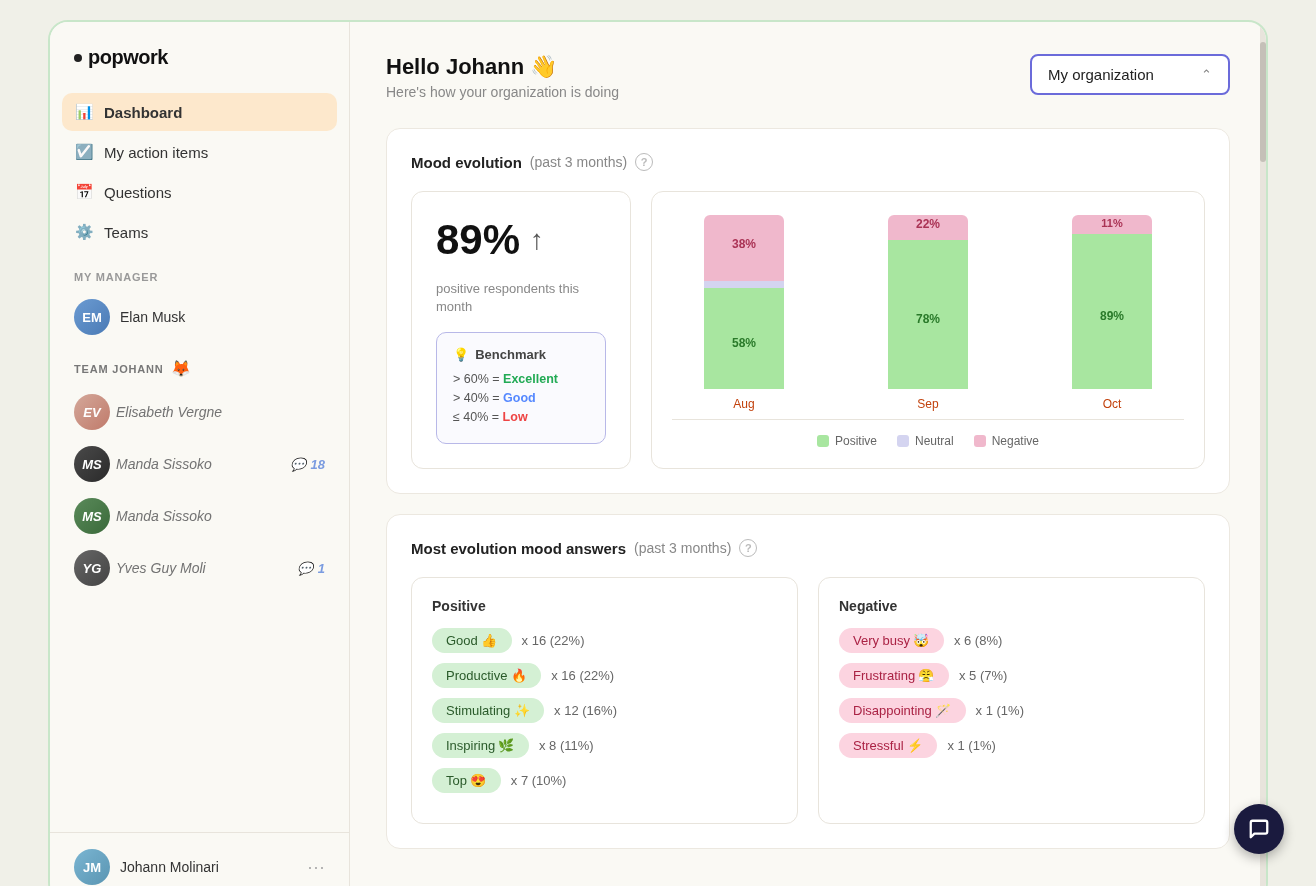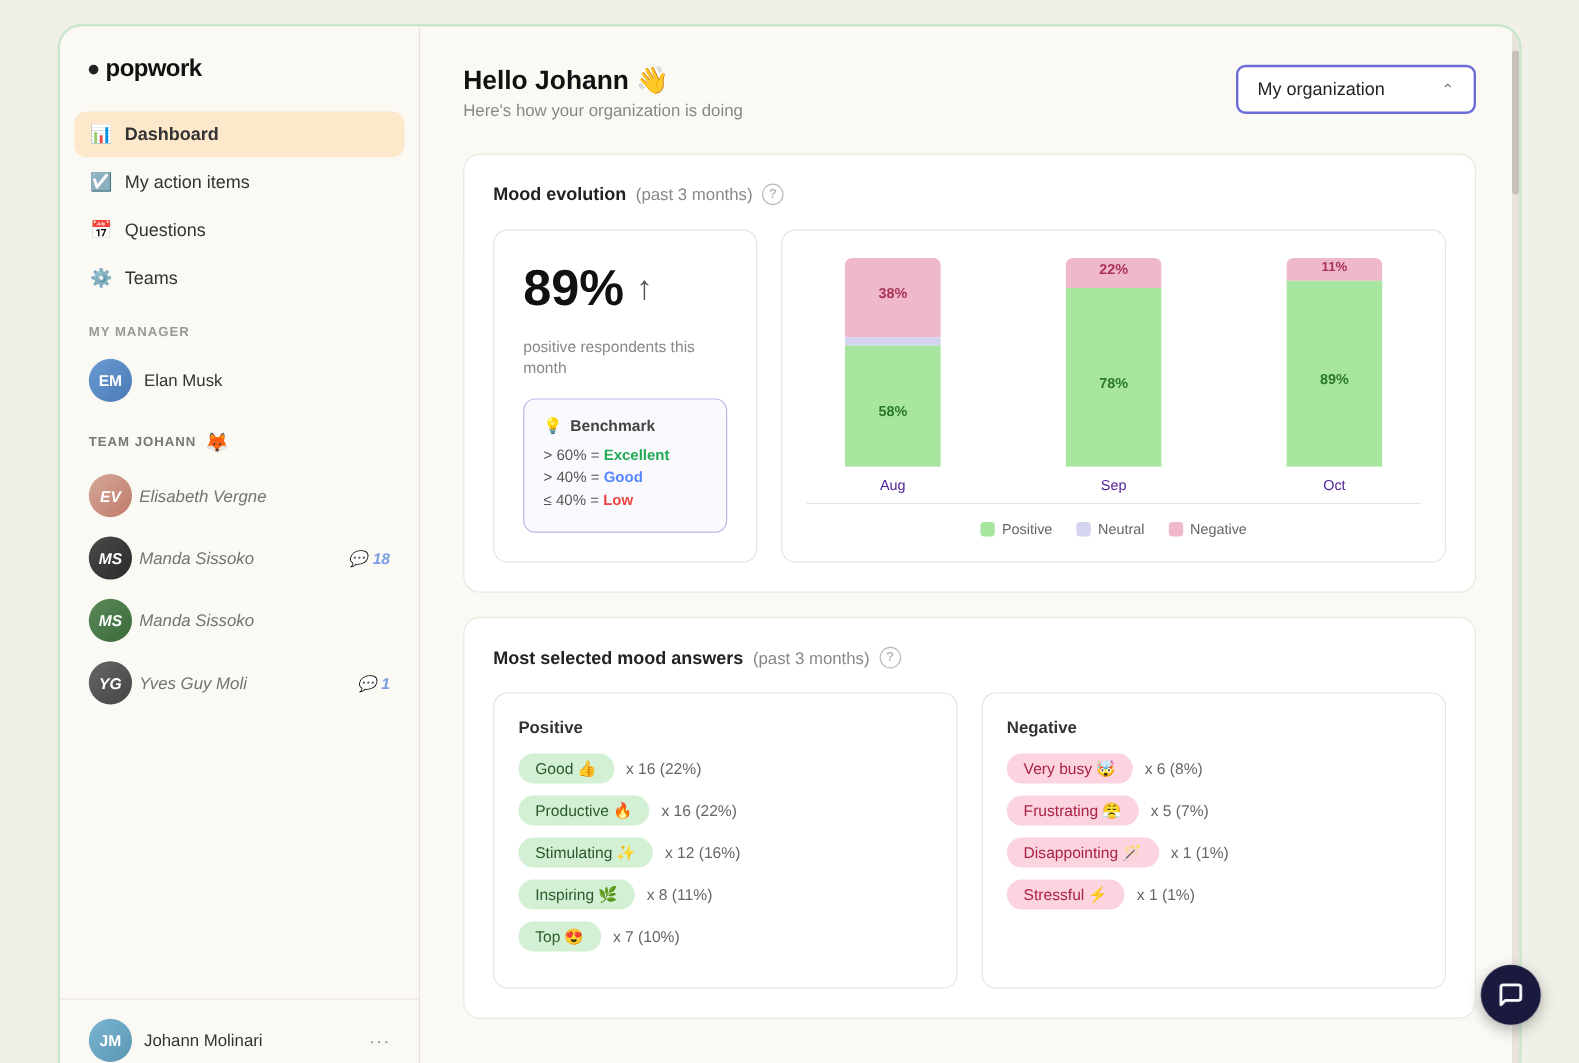--- a/index.html
+++ b/index.html
@@ -382,21 +382,21 @@
       display: flex;
       align-items: center;
       justify-content: center;
       font-size: 12px;
       font-weight: 600;
       color: #aa3355;
     }
     .bar-label {
       margin-top: 8px;
       font-size: 12px;
-      color: #4c1d95;
+      color: #c2410c;
       text-align: center;
     }
     .chart-legend {
       display: flex;
       align-items: center;
       gap: 20px;
       margin-top: 14px;
       justify-content: center;
     }
     .legend-item {
@@ -650,21 +650,21 @@
               <div class="legend-dot" style="background:#f0b8cc;"></div>
               <span>Negative</span>
             </div>
           </div>
         </div>
       </div>
     </div>
 
     <div class="card">
       <div class="card-title">
-        <span>Most selected mood answers</span>
+        <span>Most evolution mood answers</span>
         <span class="card-subtitle">(past 3 months)</span>
         <div class="help-icon">?</div>
       </div>
       <div class="mood-answers-grid">
 
         <div class="mood-col">
           <div class="mood-col-title">Positive</div>
           <div class="mood-tag-row">
             <span class="mood-tag positive">Good 👍</span>
             <span class="mood-count">x 16 (22%)</span>

